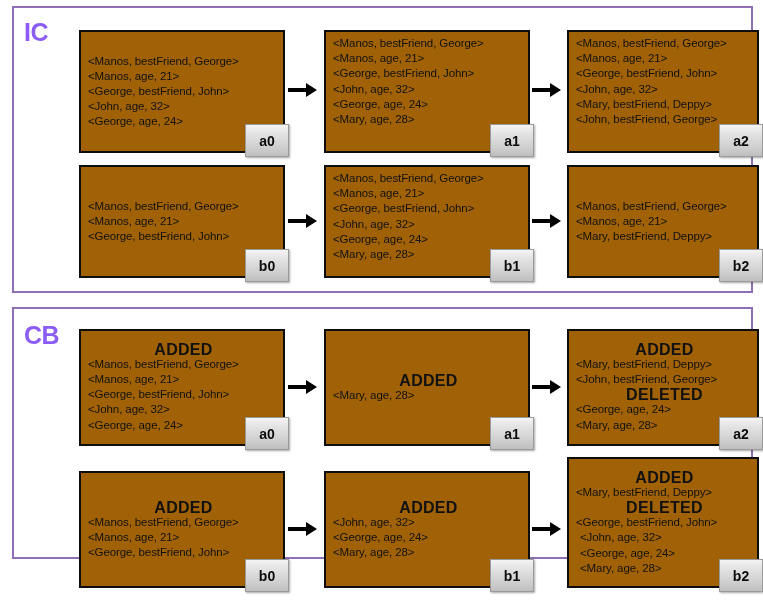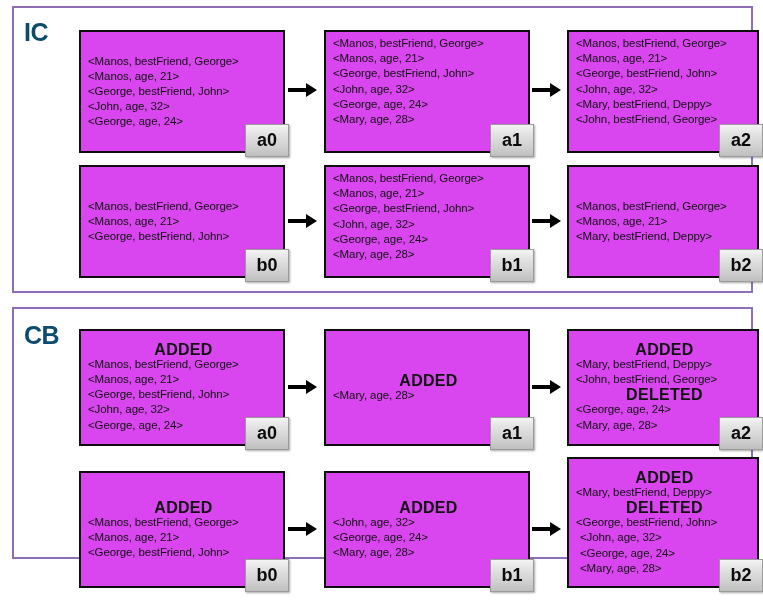--- a/index.html
+++ b/index.html
@@ -42,32 +42,32 @@
     top: 307px;
     width: 741px;
     height: 252px;
   }
 
   .panel-label {
     position: absolute;
     font-weight: bold;
     font-size: 25px;
     line-height: 1;
-    color: #0c4a6e;
+    color: #8b5cf6;
     letter-spacing: -0.5px;
     text-align: right;
   }
   #label-ic { left: 10px; top: 12px; }
   #label-cb { left: 10px; top: 14px; }
 
   
   .state-box {
     position: absolute;
     border: 2.5px solid #0d0d0d;
-    background: #d946ef;
+    background: #a16207;
     box-sizing: border-box;
     overflow: visible;
   }
   .box-body {
     position: absolute;
     left: 7px;
     right: 4px;
     overflow: hidden;
     box-sizing: border-box;
   }
@@ -98,21 +98,21 @@
     bottom: -6px;
     width: 44px;
     height: 33px;
     background: linear-gradient(to bottom, #f4f4f4 0%, #e3e3e3 28%, #cfcfcf 72%, #bfbfbf 100%);
     border: 1px solid #9a9a9a;
     box-shadow: 1px 1px 2px rgba(0,0,0,0.35);
     display: flex;
     align-items: center;
     justify-content: center;
     font-weight: bold;
-    font-size: 18px;
+    font-size: 14px;
     color: #0b0b0b;
     box-sizing: border-box;
     z-index: 5;
   }
 
   
   .arrow {
     position: absolute;
     width: 30px;
     height: 20px;

